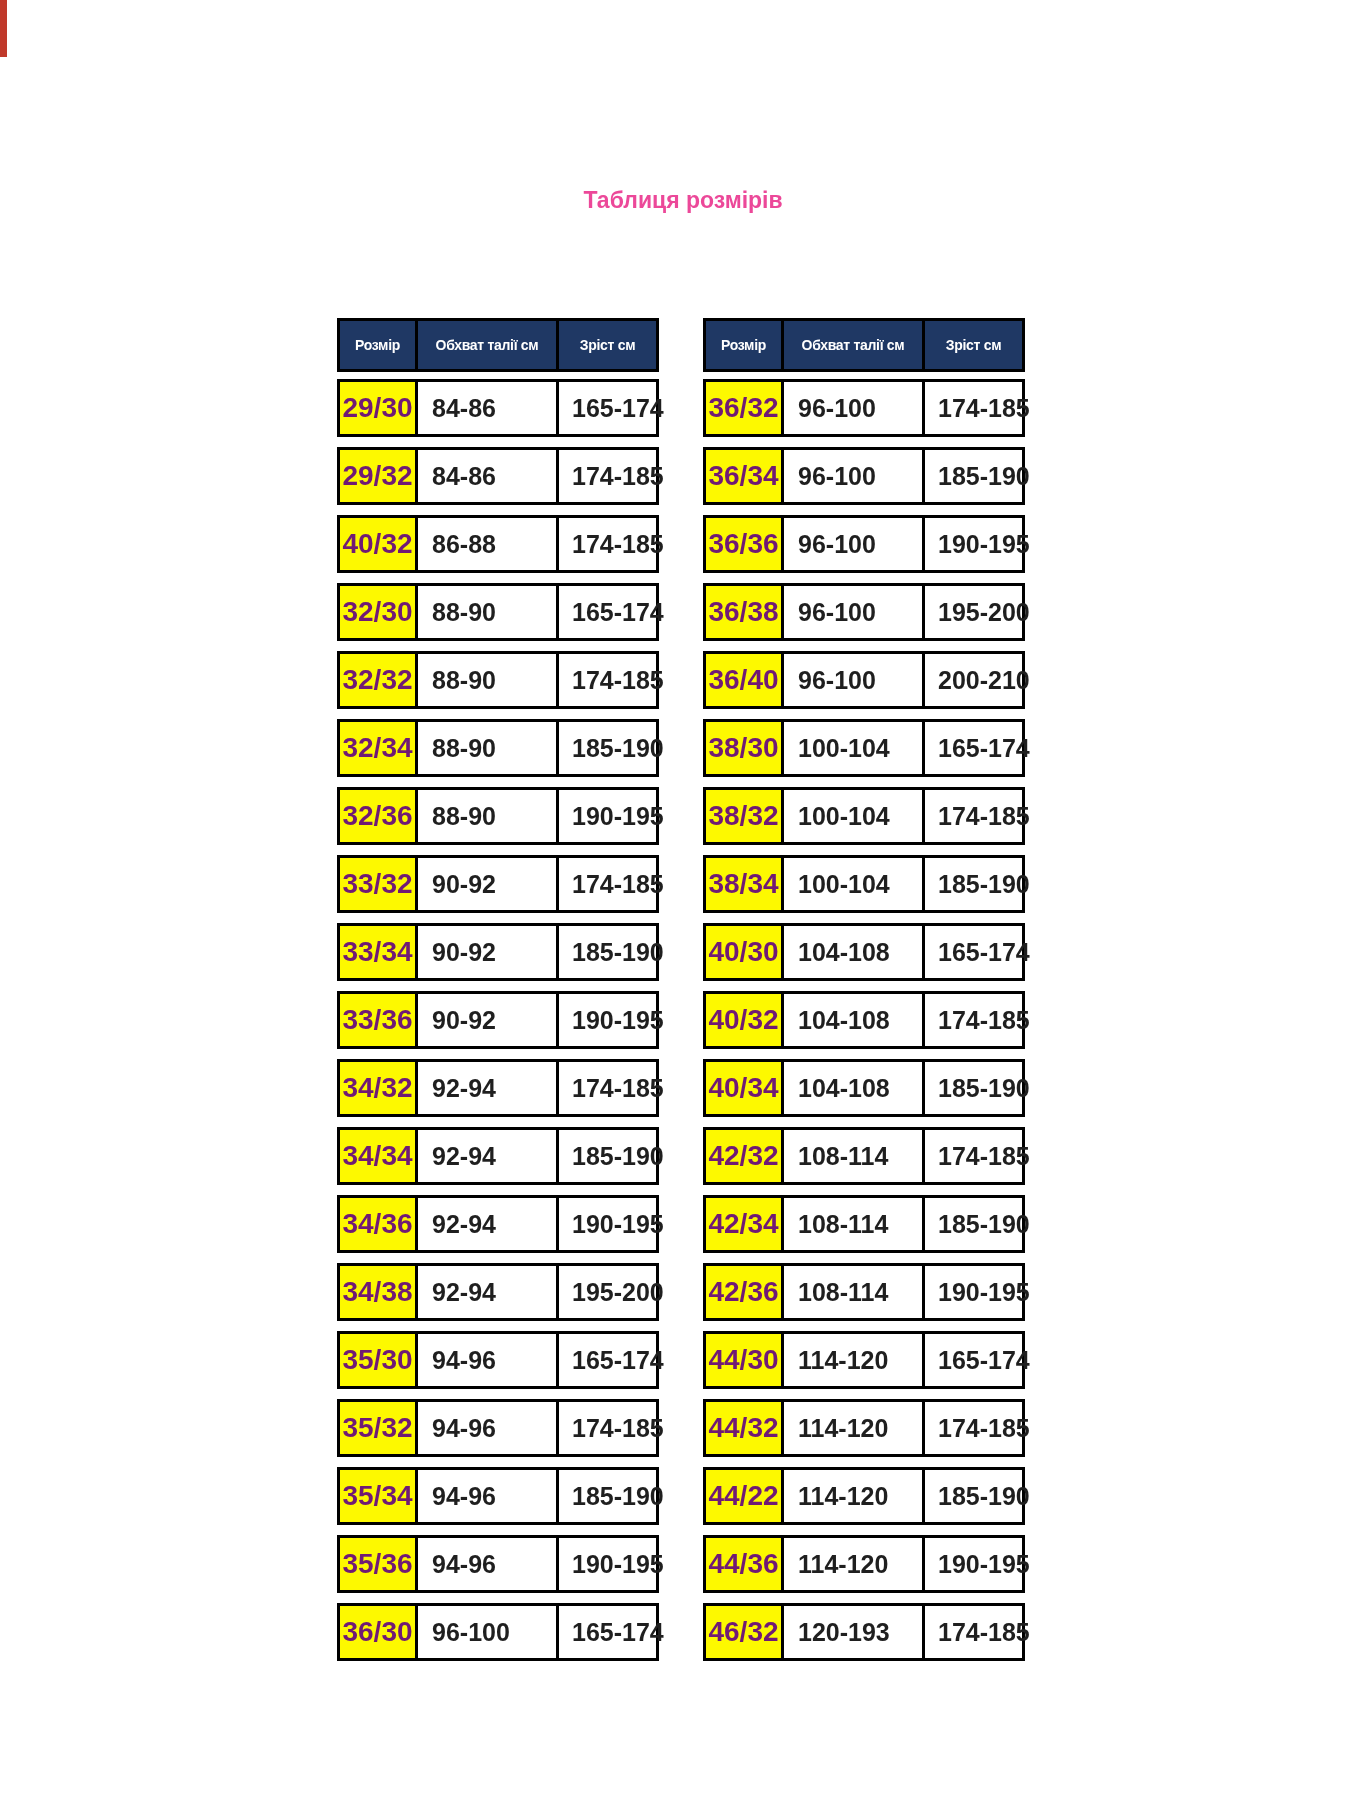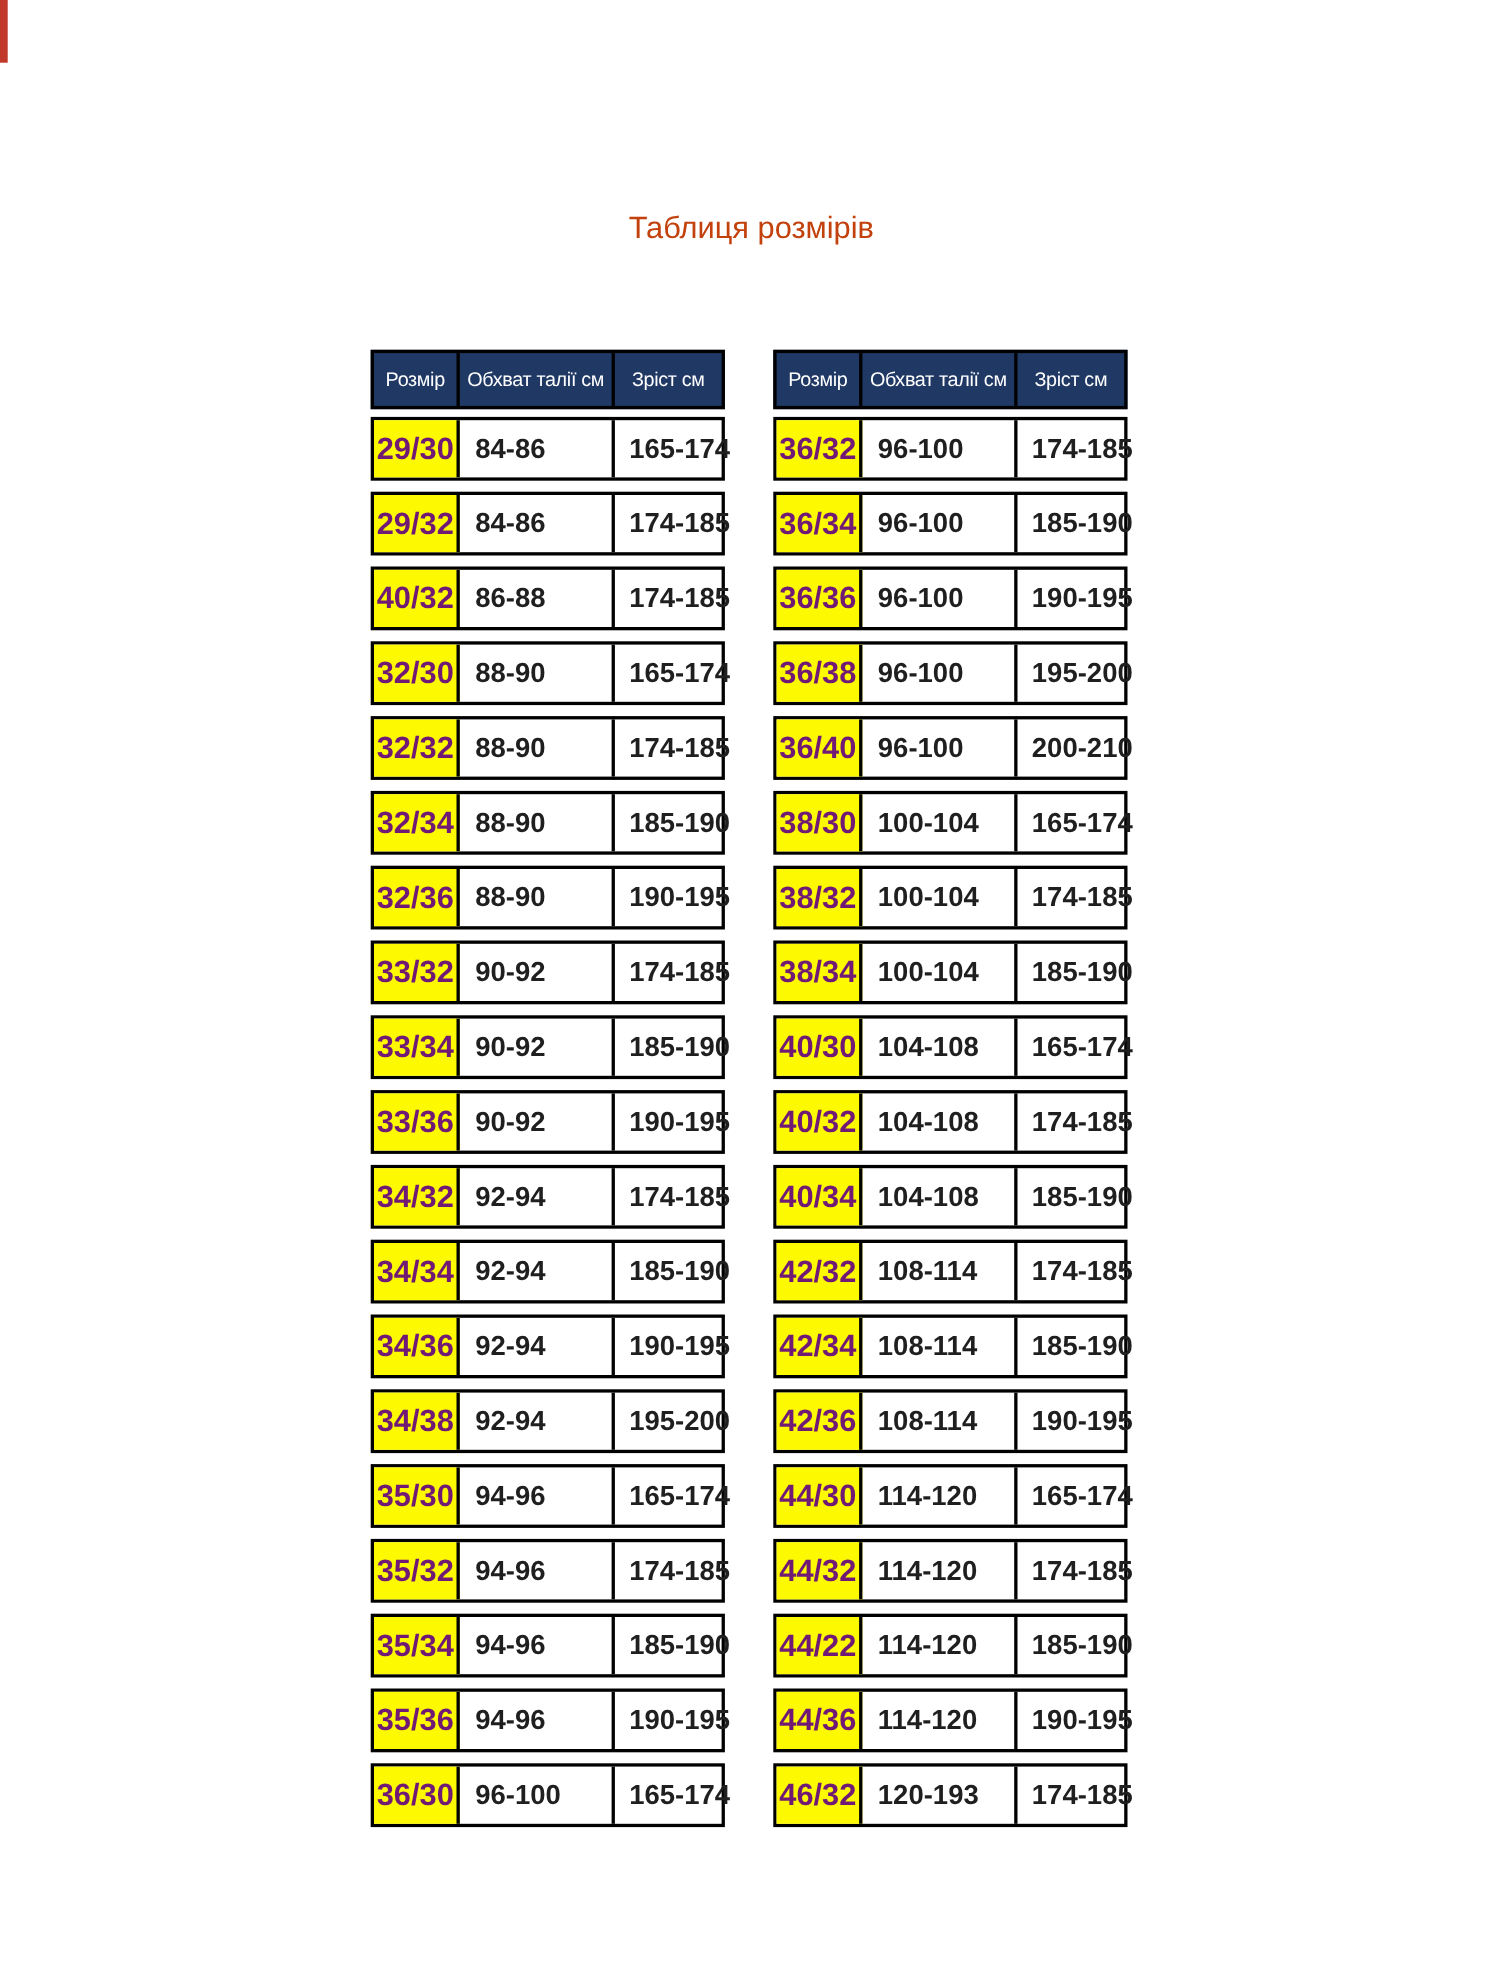--- a/index.html
+++ b/index.html
@@ -21,23 +21,23 @@
     width: 7px;
     height: 57px;
     background: var(--artifact-red, #c0392b);
   }
   .page-title {
     position: absolute;
     top: 172px;
     left: 337px;
     width: 692px;
     text-align: center;
-    font-size: 28px;
-    font-weight: 400;
-    color: #c2410c;
+    font-size: 23px;
+    font-weight: 700;
+    color: #ec4899;
   }
   .tables {
     position: absolute;
     top: 318px;
     left: 337px;
     display: flex;
   }
   .size-table { width: 322px; }
   .table-gap { width: 44px; }
 
@@ -49,22 +49,22 @@
     box-sizing: border-box;
     margin-bottom: 7px;
   }
   .th {
     height: 100%;
     display: flex;
     align-items: center;
     justify-content: center;
     box-sizing: border-box;
     color: var(--header-text, #fff);
-    font-weight: 400;
-    font-size: 18px;
+    font-weight: 700;
+    font-size: 14px;
     letter-spacing: -0.3px;
     white-space: nowrap;
   }
   .col-size   { width: 78px; }
   .col-waist  { width: 141px; }
   .col-height { width: 97px; }
   .th.col-size, .th.col-waist { border-right: 3px solid var(--border, #000); }
 
   .row {
     display: flex;

